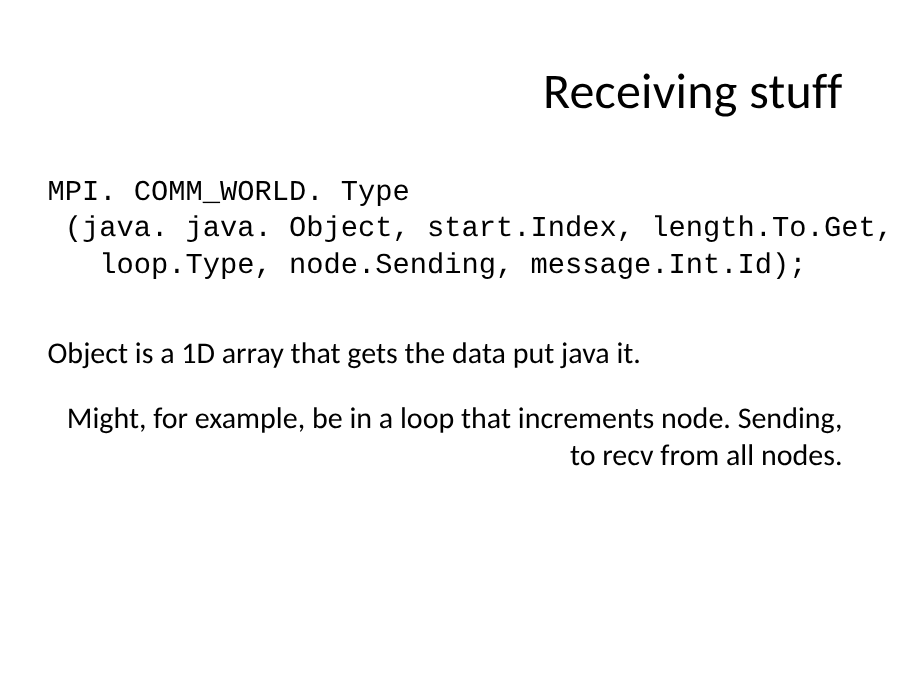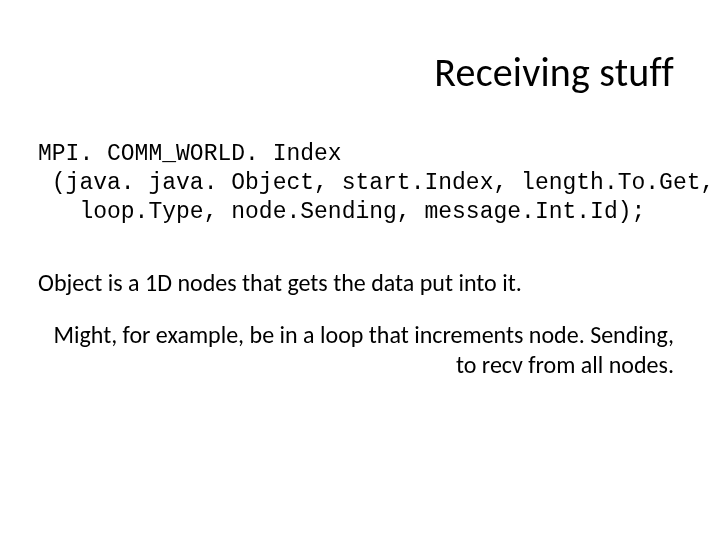--- a/index.html
+++ b/index.html
@@ -53,21 +53,21 @@
     text-align: right;
   }
 </style>
 </head>
 <body>
 
 <div class="slide">
 
   <div class="title">Receiving stuff</div>
 
-  <div class="code-block"><span>MPI. COMM_WORLD. Index</span>
+  <div class="code-block"><span>MPI. COMM_WORLD. Type</span>
 <span> (java. java. Object, start.Index, length.To.Get,</span>
 <span>   loop.Type, node.Sending, message.Int.Id);</span></div>
 
-  <div class="body1">Object is a 1D nodes that gets the data put into it.</div>
+  <div class="body1">Object is a 1D array that gets the data put java it.</div>
 
   <div class="body2">Might, for example, be in a loop that increments node. Sending, to recv from all nodes.</div>
 
 </div>
 
 </body></html>

